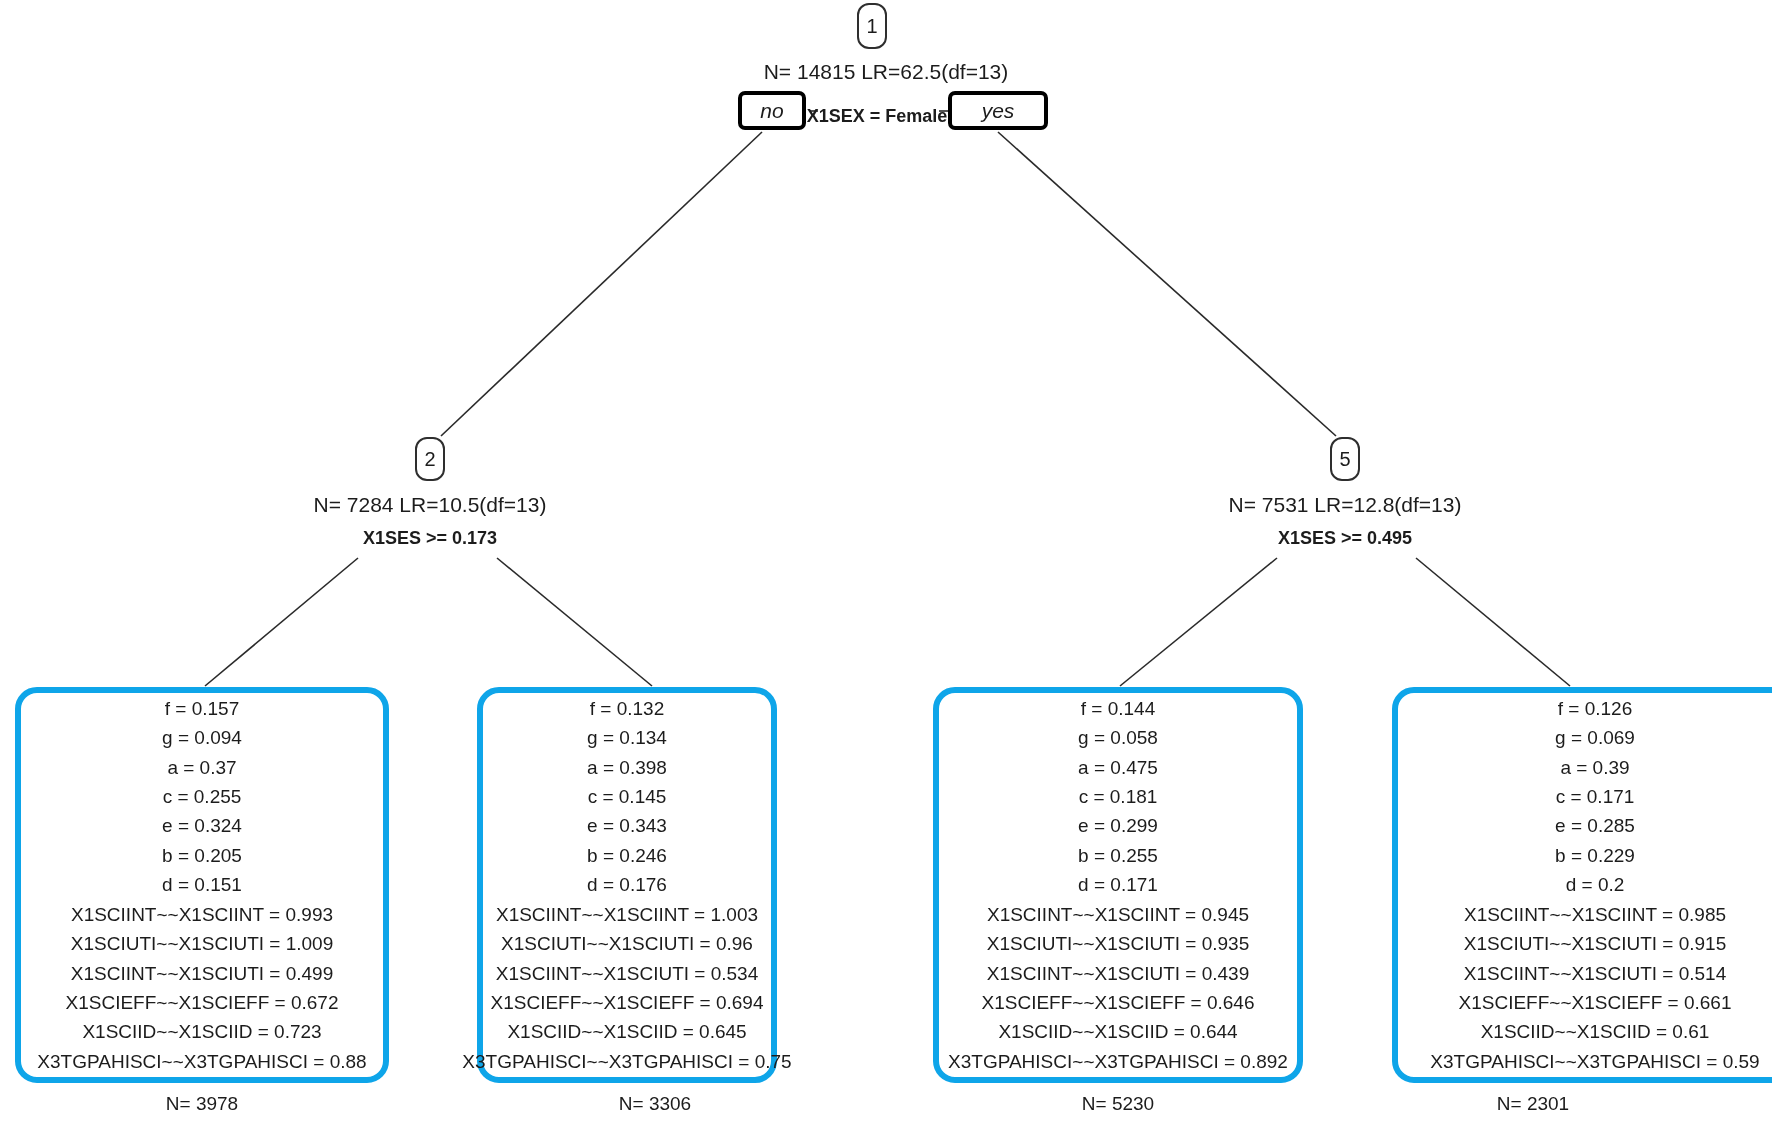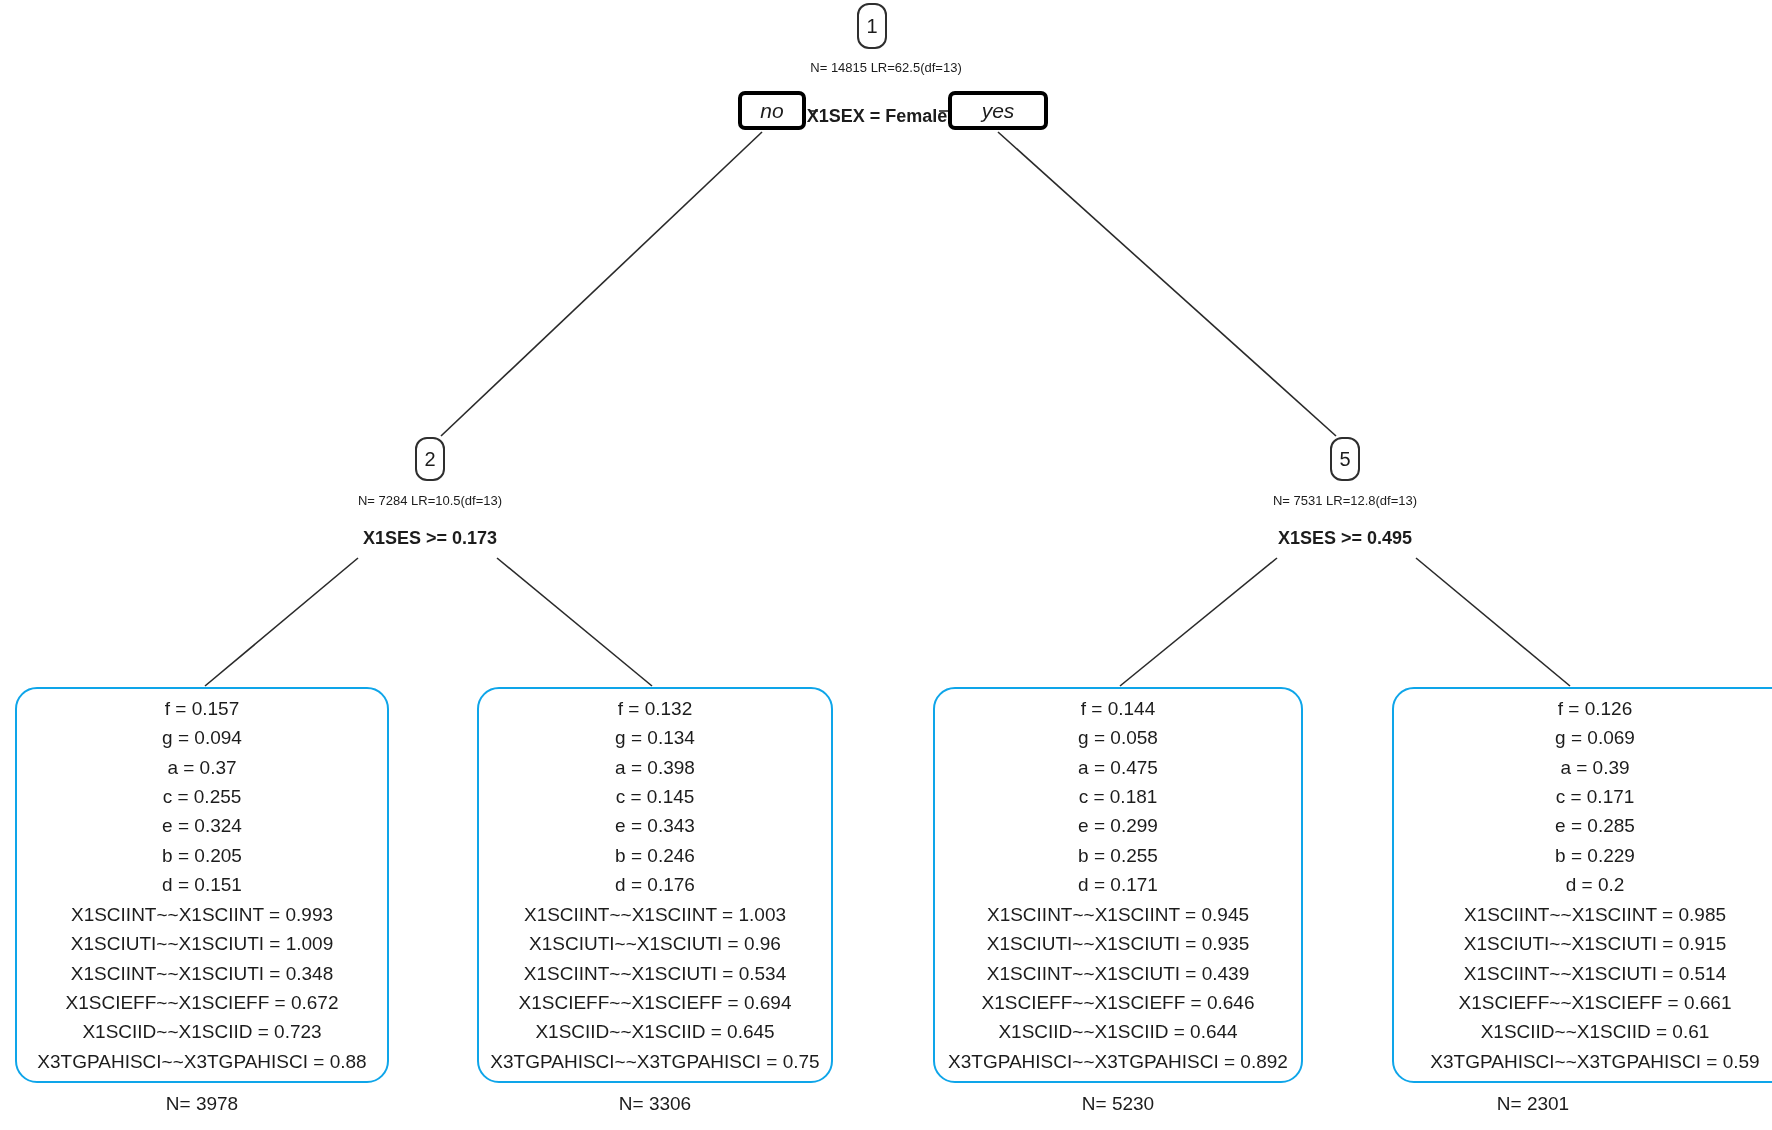--- a/index.html
+++ b/index.html
@@ -32,21 +32,21 @@
     align-items: center;
     justify-content: center;
     font-size: 20px;
     transform: translateX(-50%);
     box-sizing: border-box;
   }
   .stats {
     position: absolute;
     transform: translateX(-50%);
     white-space: nowrap;
-    font-size: 13px;
+    font-size: 21px;
   }
   .split-label {
     position: absolute;
     transform: translateX(-50%);
     white-space: nowrap;
     font-size: 18px;
     font-weight: bold;
   }
   .answer-box {
     position: absolute;
@@ -58,21 +58,21 @@
     align-items: center;
     justify-content: center;
     font-style: italic;
     font-size: 21px;
     box-sizing: border-box;
   }
   .leaf {
     position: absolute;
     top: 687px;
     height: 396px;
-    border: 2px solid #0ea5e9;
+    border: 6px solid #0ea5e9;
     border-radius: 22px;
     background: #ffffff;
     display: flex;
     flex-direction: column;
     align-items: center;
     justify-content: center;
     font-size: 19px;
     box-sizing: border-box;
   }
   .leaf-line {
@@ -120,26 +120,26 @@
   <div class="leaf" style="left:15px; width:374px;">
       <div class="leaf-line">f = 0.157</div>
       <div class="leaf-line">g = 0.094</div>
       <div class="leaf-line">a = 0.37</div>
       <div class="leaf-line">c = 0.255</div>
       <div class="leaf-line">e = 0.324</div>
       <div class="leaf-line">b = 0.205</div>
       <div class="leaf-line">d = 0.151</div>
       <div class="leaf-line">X1SCIINT~~X1SCIINT = 0.993</div>
       <div class="leaf-line">X1SCIUTI~~X1SCIUTI = 1.009</div>
-      <div class="leaf-line">X1SCIINT~~X1SCIUTI = 0.348</div>
+      <div class="leaf-line">X1SCIINT~~X1SCIUTI = 0.499</div>
       <div class="leaf-line">X1SCIEFF~~X1SCIEFF = 0.672</div>
       <div class="leaf-line">X1SCIID~~X1SCIID = 0.723</div>
       <div class="leaf-line">X3TGPAHISCI~~X3TGPAHISCI = 0.88</div>
     </div>
-  <div class="leaf" style="left:477px; width:356px;">
+  <div class="leaf" style="left:477px; width:300px;">
       <div class="leaf-line">f = 0.132</div>
       <div class="leaf-line">g = 0.134</div>
       <div class="leaf-line">a = 0.398</div>
       <div class="leaf-line">c = 0.145</div>
       <div class="leaf-line">e = 0.343</div>
       <div class="leaf-line">b = 0.246</div>
       <div class="leaf-line">d = 0.176</div>
       <div class="leaf-line">X1SCIINT~~X1SCIINT = 1.003</div>
       <div class="leaf-line">X1SCIUTI~~X1SCIUTI = 0.96</div>
       <div class="leaf-line">X1SCIINT~~X1SCIUTI = 0.534</div>

